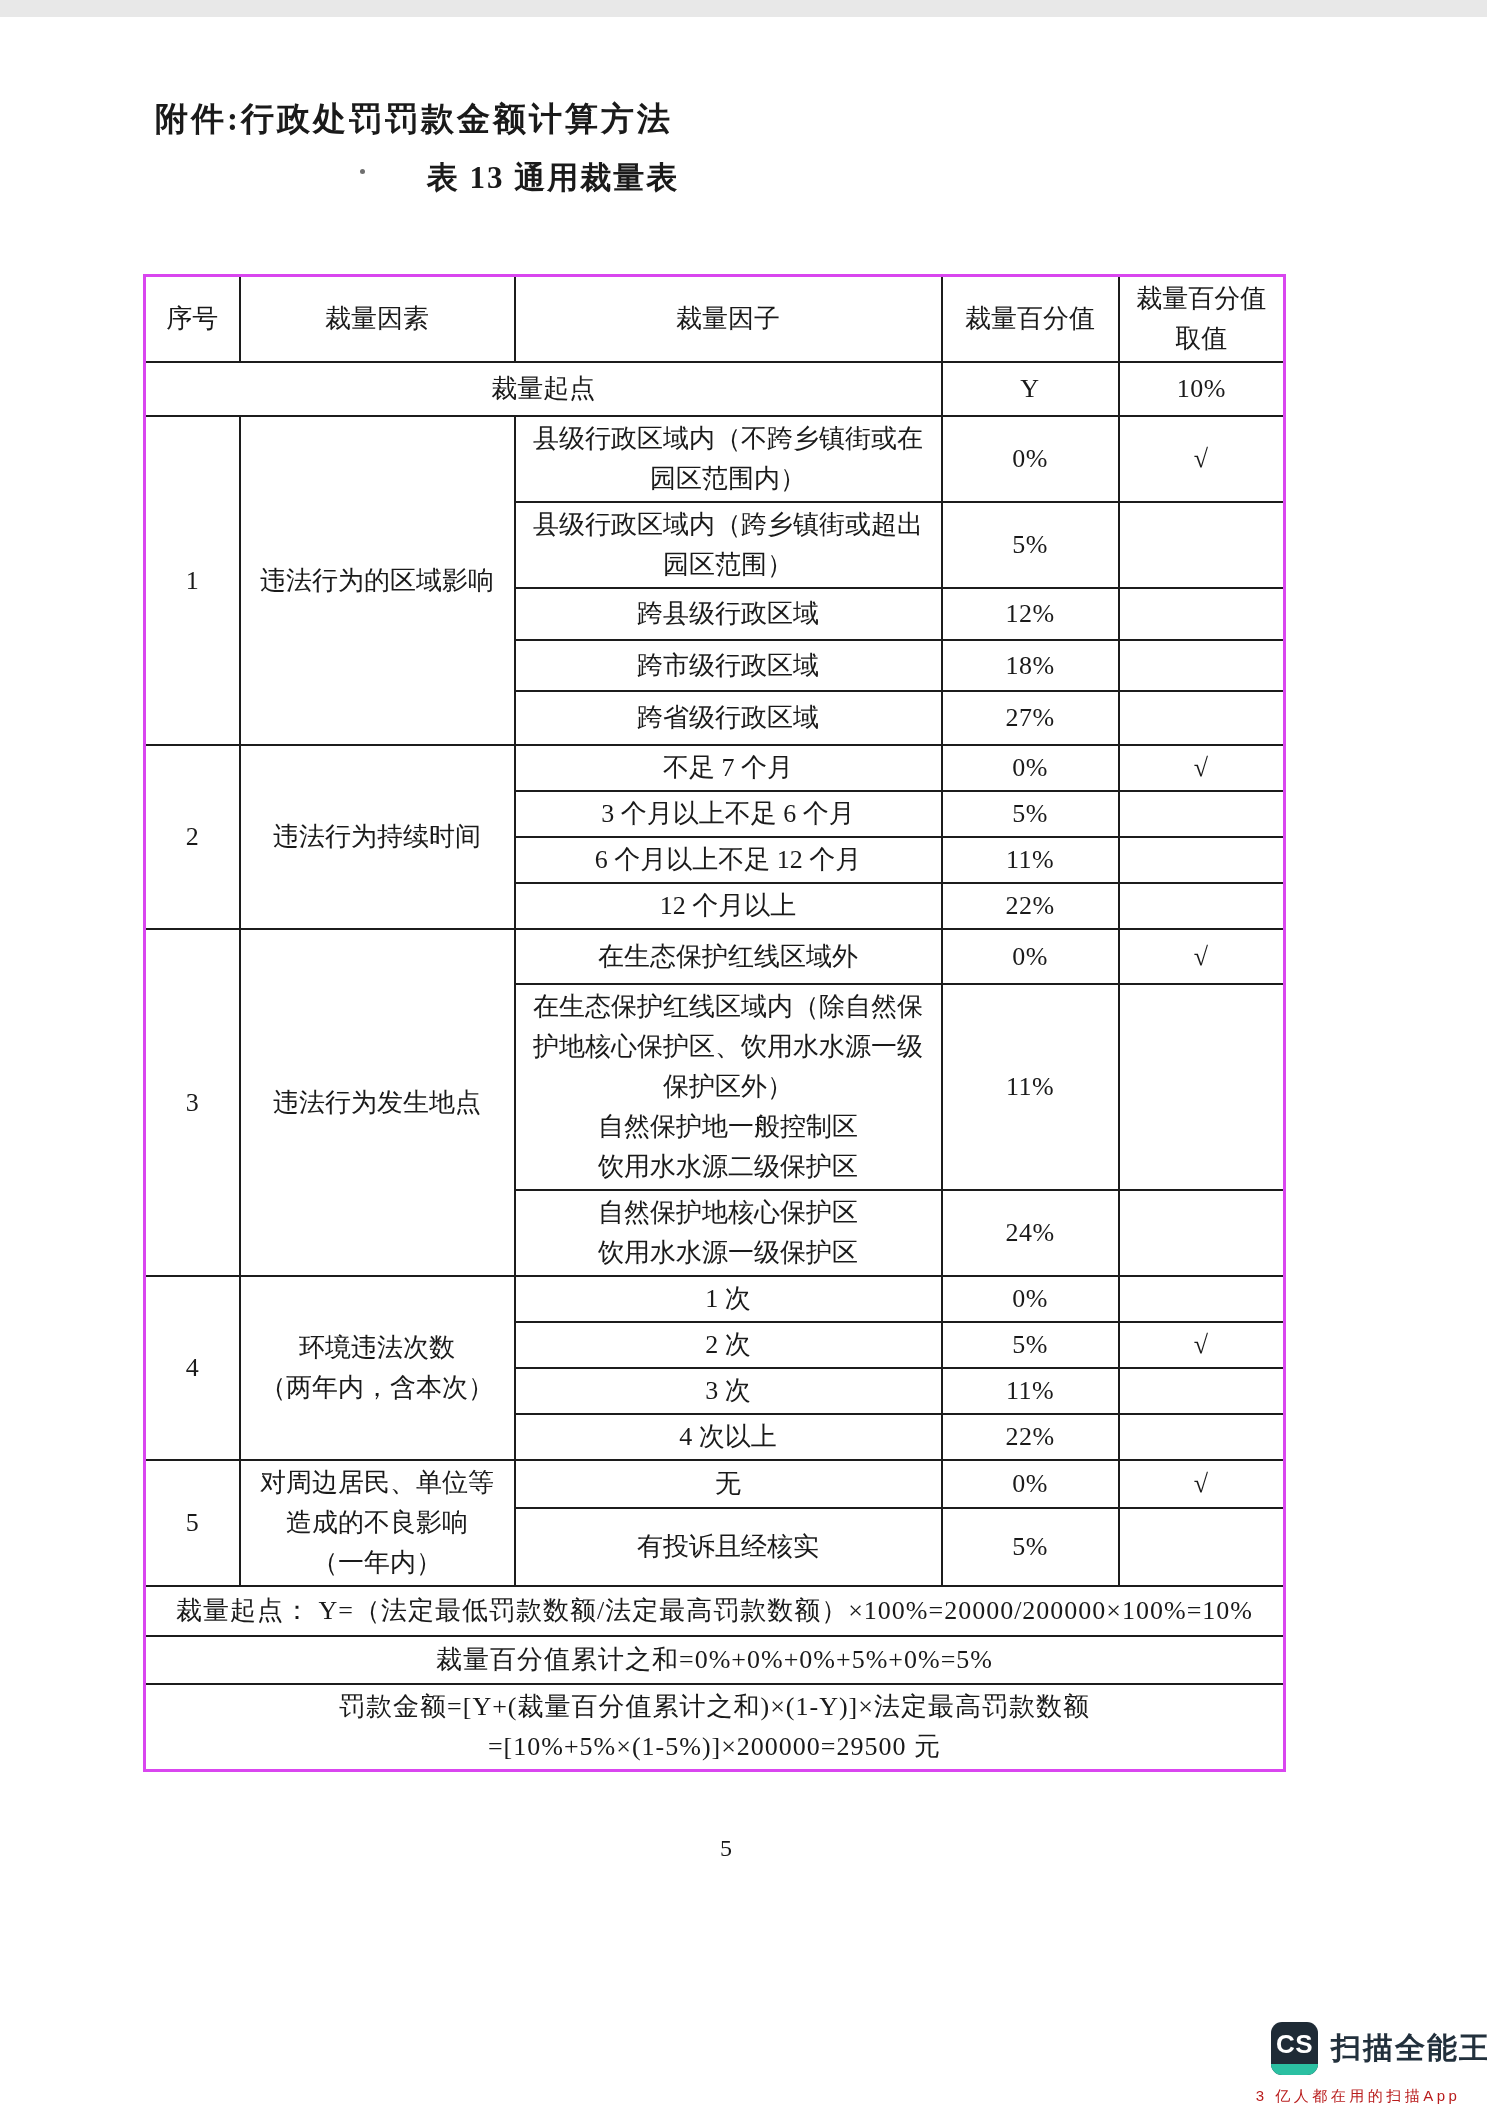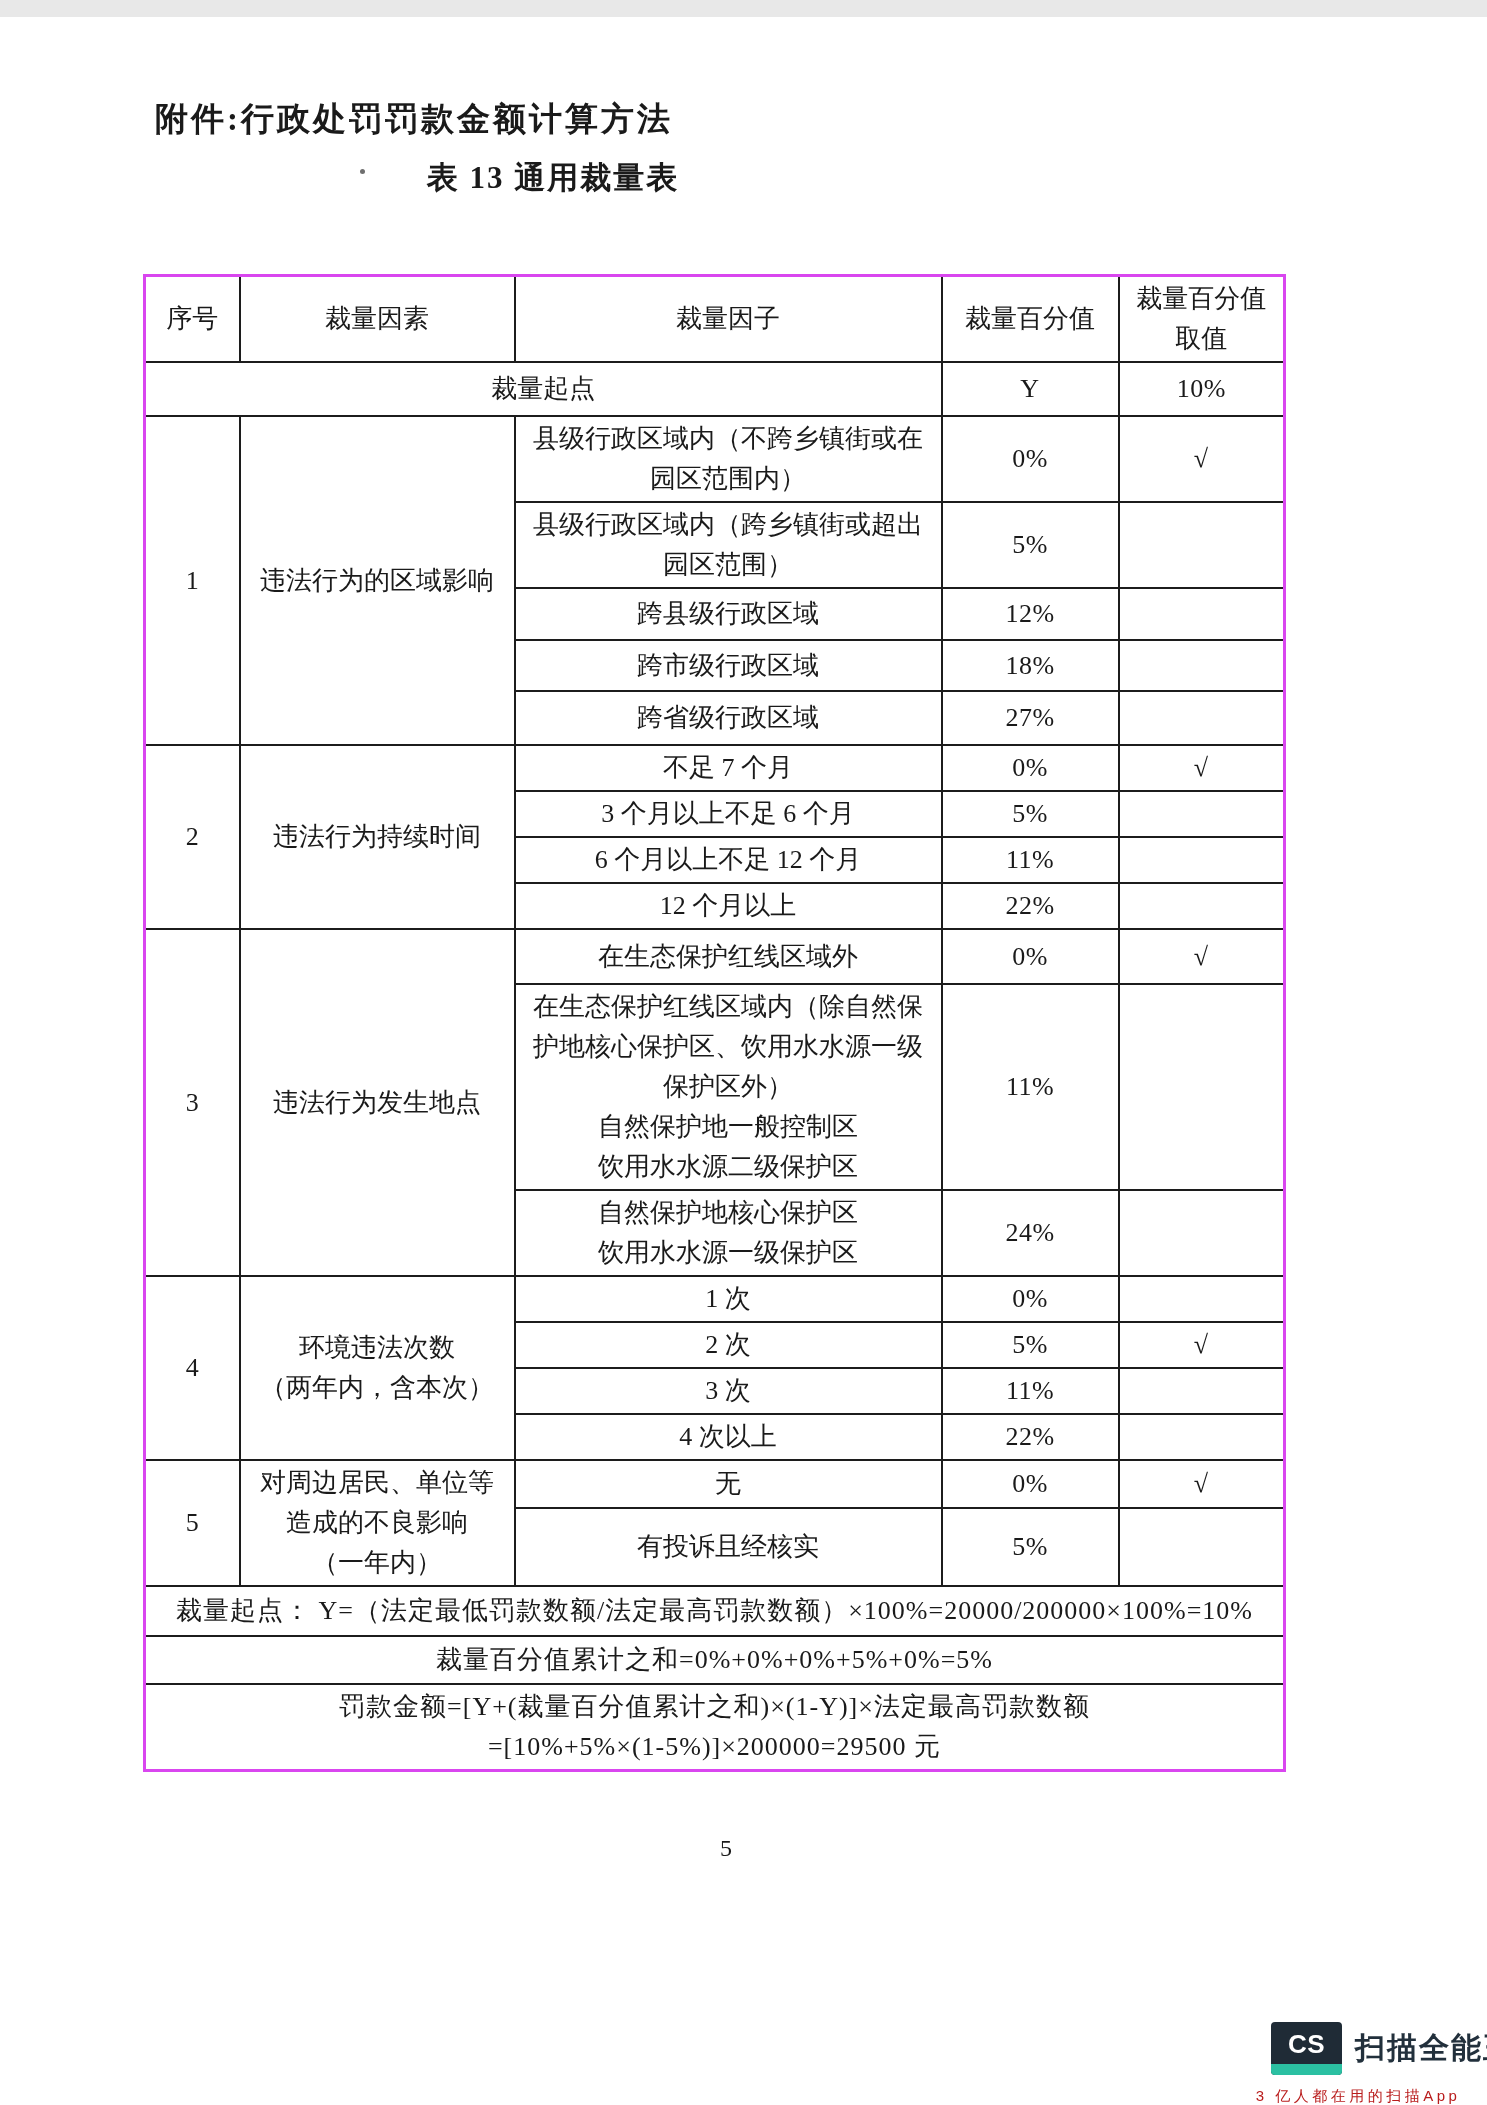--- a/index.html
+++ b/index.html
@@ -97,23 +97,23 @@
   }
   .cs-row {
     display: flex;
     align-items: center;
     justify-content: flex-start;
     gap: 13px;
     padding-left: 28px;
   }
   .cs-icon {
     position: relative;
-    width: 71px;
+    width: 47px;
     height: 53px;
-    border-radius: 4px;
+    border-radius: 11px;
     background: #1f2b36;
     display: flex;
     align-items: center;
     justify-content: center;
     overflow: hidden;
     flex: 0 0 auto;
   }
   .cs-icon .cs-letters {
     color: #ffffff;
     font-weight: bold;

